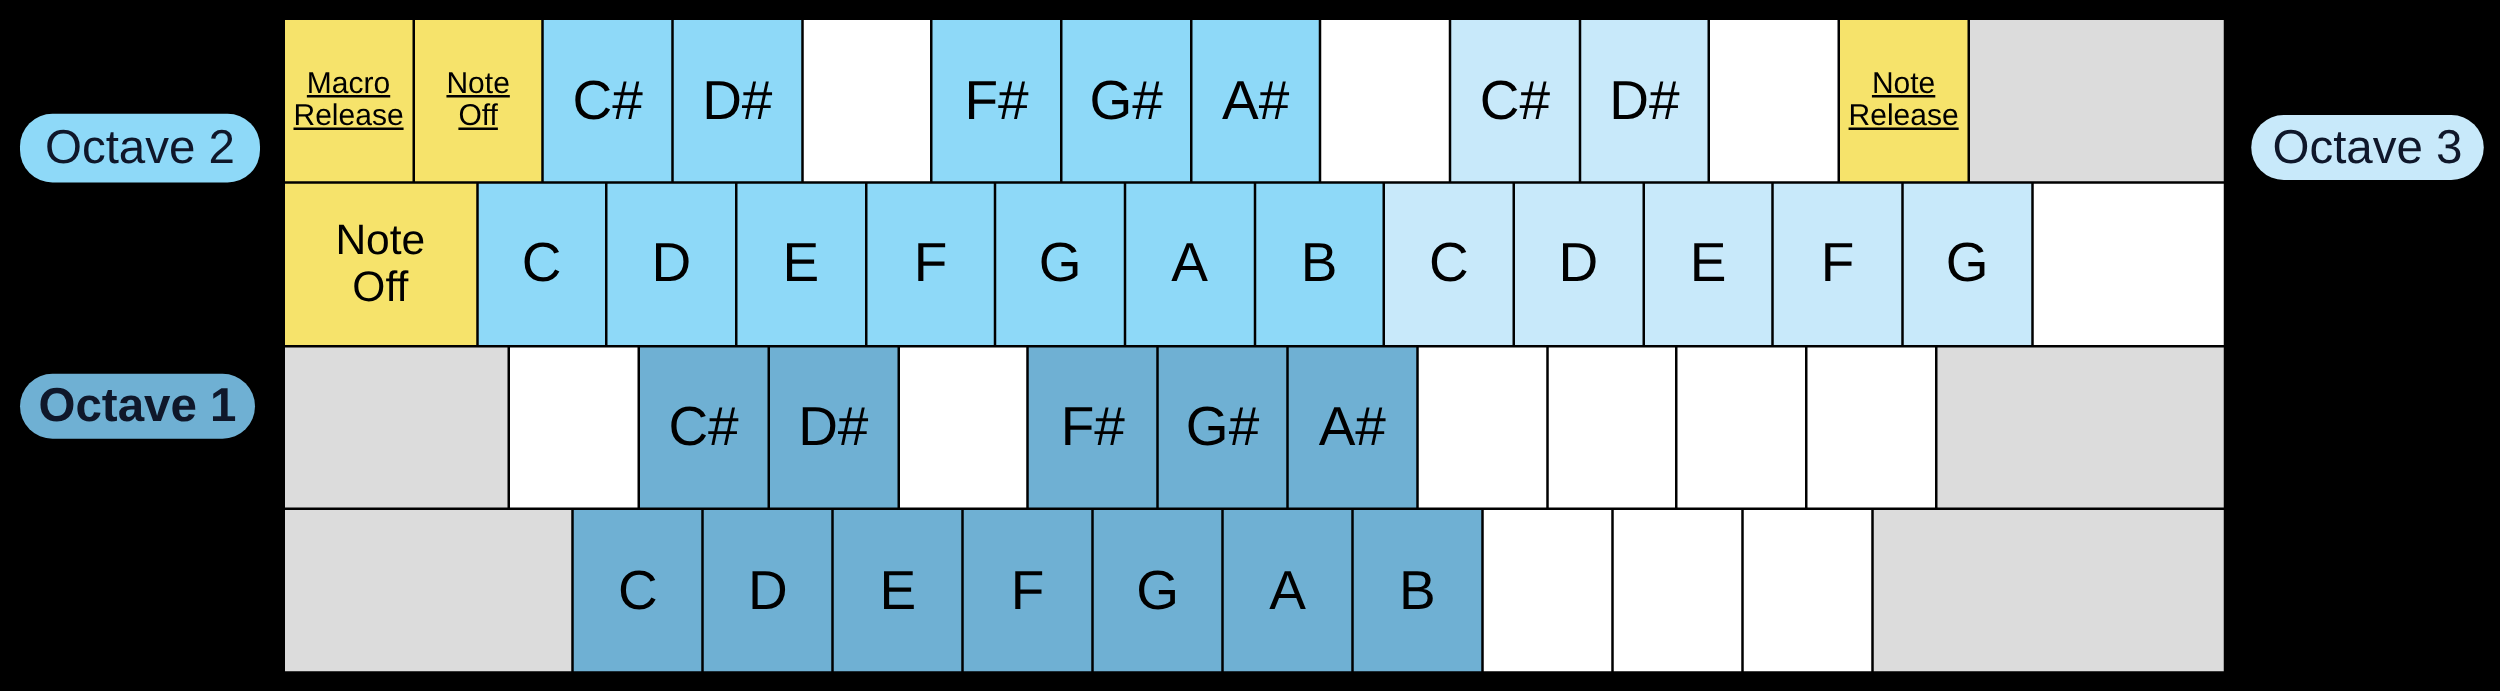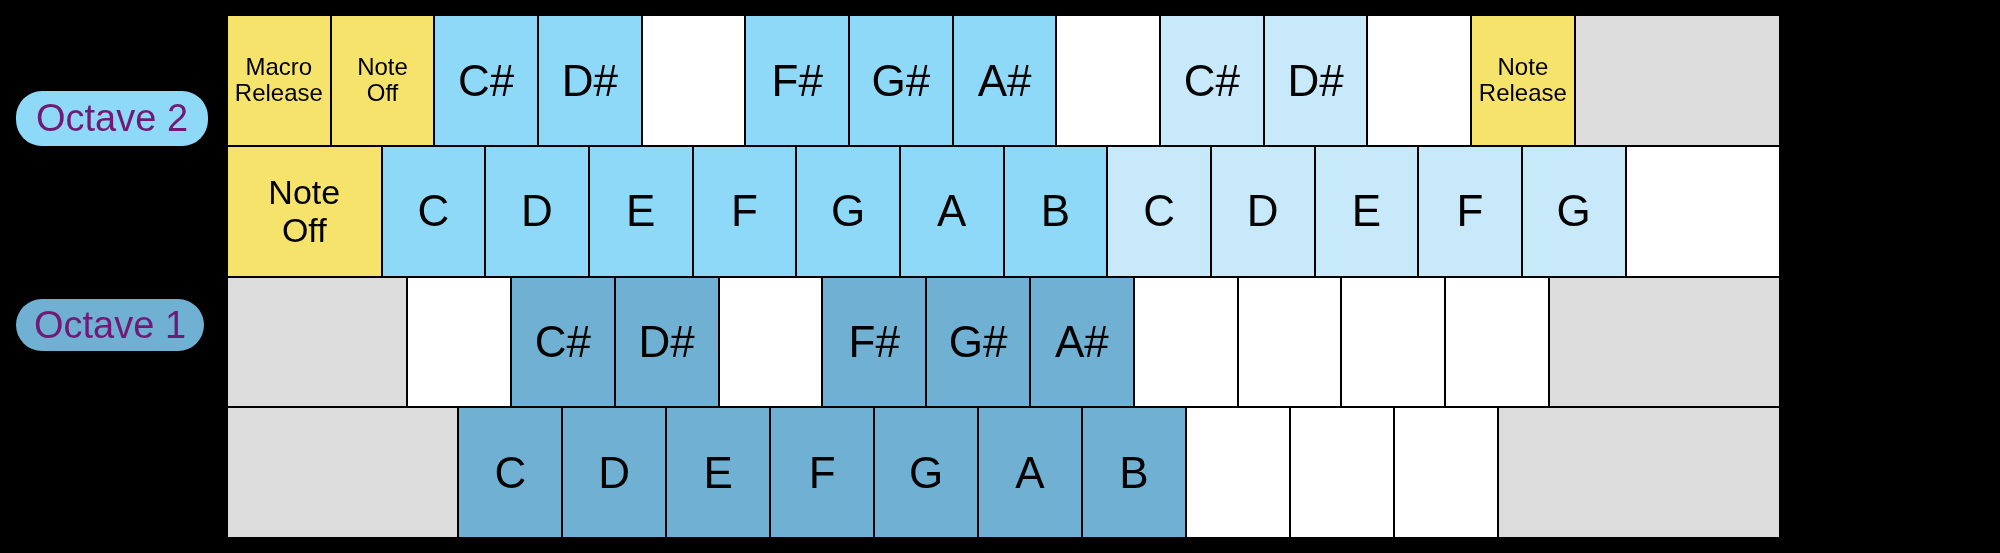--- a/index.html
+++ b/index.html
@@ -41,52 +41,53 @@
     display: flex;
     align-items: center;
     justify-content: center;
     text-align: center;
     white-space: pre-line;
     line-height: 1.12;
     color: #000000;
     overflow: hidden;
   }
   
-  .special-sm { background: #F6E36B; font-size: 24px; }
+  .special-sm { background: #F6E36B; font-size: 24px; text-decoration: underline; }
   .special-md { background: #F6E36B; font-size: 34px; }
   .note-o2    { background: #8ED9F8; font-size: 44px; }
   .note-o3    { background: #C8E9FA; font-size: 44px; }
   .note-o1    { background: #6FB0D3; font-size: 44px; }
   .blank      { background: #FFFFFF; }
   .gray       { background: #DCDCDC; }
   .gray-light { background: #EFEFEF; }
   .edit       { background: #FFBEBE; font-size: 38px; }
 
   .octave-badge {
     position: absolute;
     display: flex;
     align-items: center;
     justify-content: center;
     border-radius: 26px;
     font-size: 38px;
-    color: #701a75;
+    color: #0f172a;
   }
   .badge-octave2 { left: 16px;   top: 91px;  width: 192px; height: 55px; background: #8ED9F8; }
-  .badge-octave1 { left: 16px;   top: 299px; width: 188px; height: 52px; background: #6FB0D3; }
+  .badge-octave1 { left: 16px;   top: 299px; width: 188px; height: 52px; background: #6FB0D3; font-weight: bold; }
   .badge-octave3 { left: 1801px; top: 92px;  width: 186px; height: 52px; background: #C8E9FA; }
 </style>
 </head>
 <body>
 
 <div class="stage">
 
   <div class="octave-badge badge-octave2">Octave 2</div>
 
   <div class="octave-badge badge-octave1">Octave 1</div>
 
+  <div class="octave-badge badge-octave3">Octave 3</div>
 
   <div class="keyboard">
       <div class="row">
         <div class="key special-sm" style="flex-grow: 1;">Macro
 Release</div>
         <div class="key special-sm" style="flex-grow: 1;">Note
 Off</div>
         <div class="key note-o2" style="flex-grow: 1;">C#</div>
         <div class="key note-o2" style="flex-grow: 1;">D#</div>
         <div class="key blank" style="flex-grow: 1;"></div>

